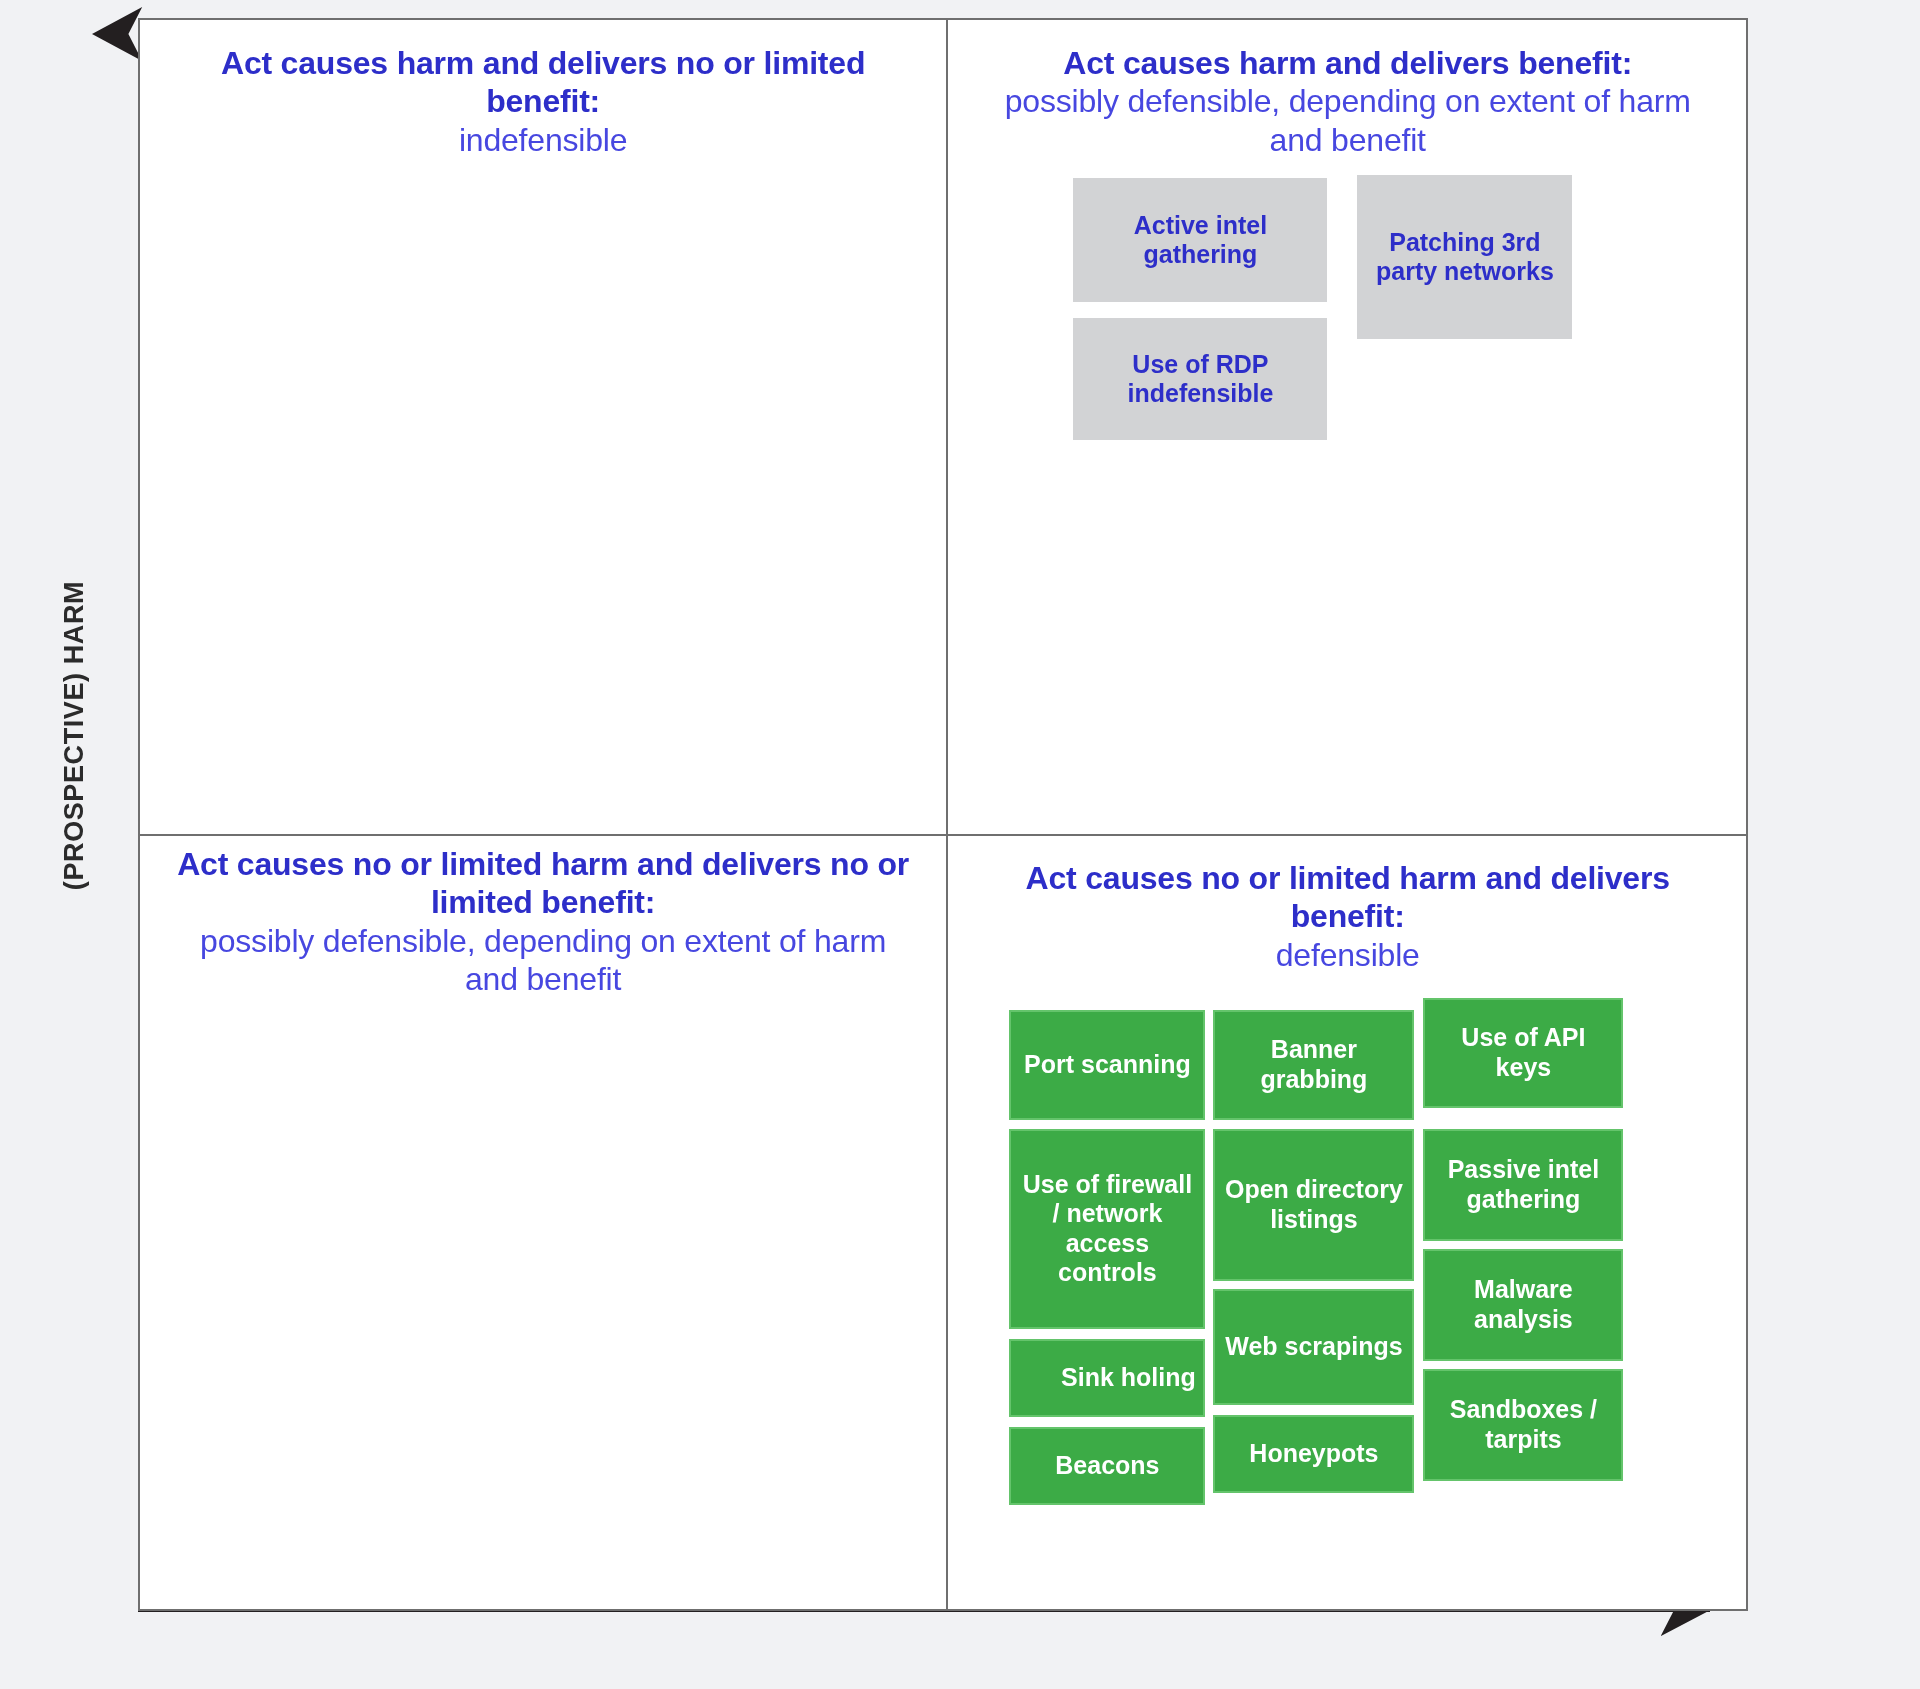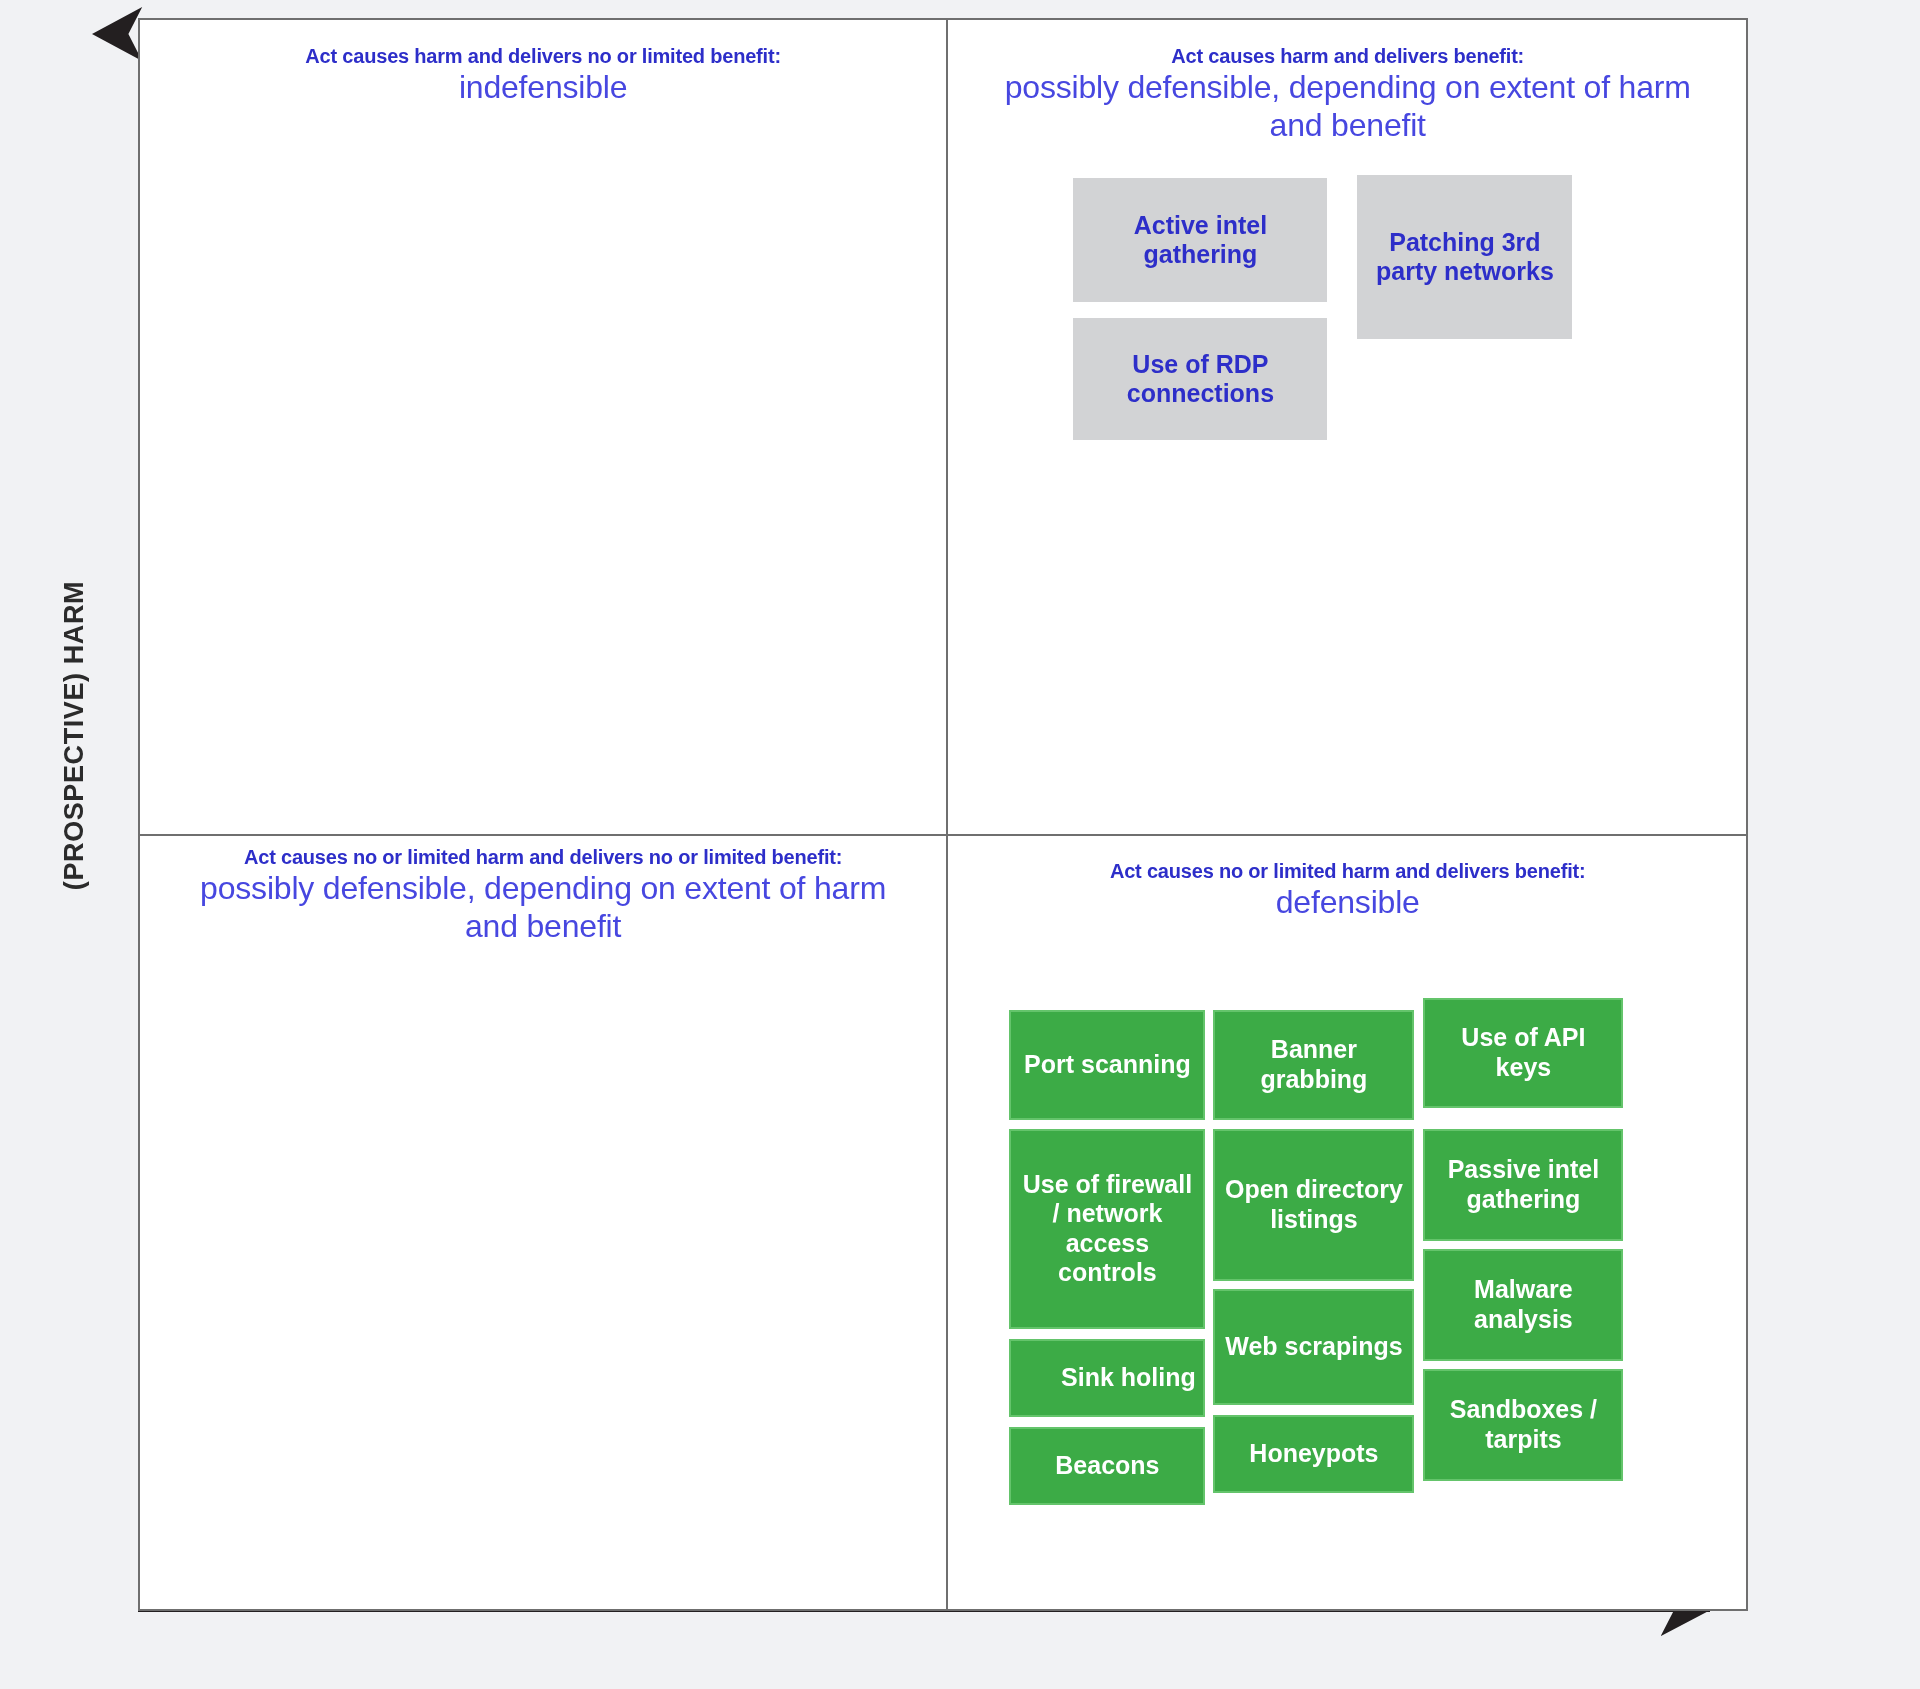--- a/index.html
+++ b/index.html
@@ -99,21 +99,21 @@
   #q-bl { left: 0;      top: 51.4%;  width: 50.2%; height: 48.6%; }
   #q-br { left: 50.4%;  top: 51.4%;  width: 49.6%; height: 48.6%; }
 
   .q-heading {
     text-align: center;
     padding: 24px 34px 0 34px;
     line-height: 1.20;
   }
   .q-heading .q-title {
     display: block;
-    font-size: 20px;
+    font-size: 32px;
     font-weight: bold;
     color: #2d2ec9;
     letter-spacing: -0.2px;
   }
   .q-heading .q-sub {
     display: block;
     font-size: 32px;
     font-weight: normal;
     color: #4747e0;
     letter-spacing: -0.2px;
@@ -204,21 +204,21 @@
     </div>
 
     <div class="quadrant" id="q-tr">
       <div class="q-heading">
         <span class="q-title">Act causes harm and delivers benefit:</span>
         <span class="q-sub">possibly defensible, depending on extent of harm and benefit</span>
       </div>
 
       <div class="box box-grey" id="gbox-0">Active intel gathering</div>
       <div class="box box-grey" id="gbox-1">Patching 3rd party networks</div>
-      <div class="box box-grey" id="gbox-2">Use of RDP connections</div>
+      <div class="box box-grey" id="gbox-2">Use of RDP indefensible</div>
     </div>
 
     <div class="quadrant" id="q-bl">
       <div class="q-heading">
         <span class="q-title">Act causes no or limited harm and delivers no or limited benefit:</span>
         <span class="q-sub">possibly defensible, depending on extent of harm and benefit</span>
       </div>
     </div>
 
     <div class="quadrant" id="q-br">

